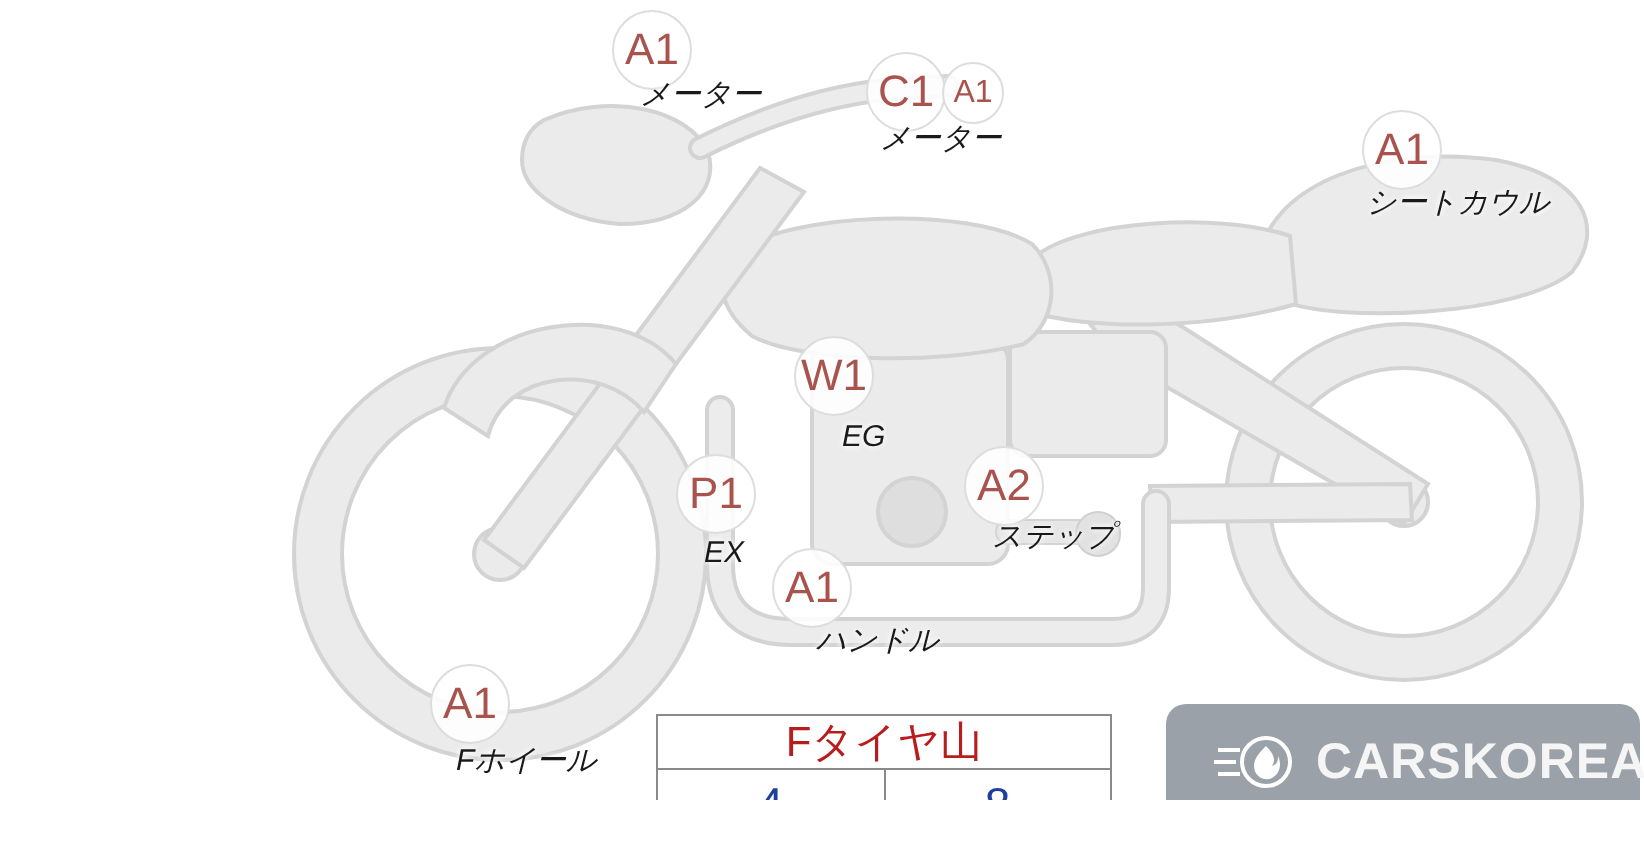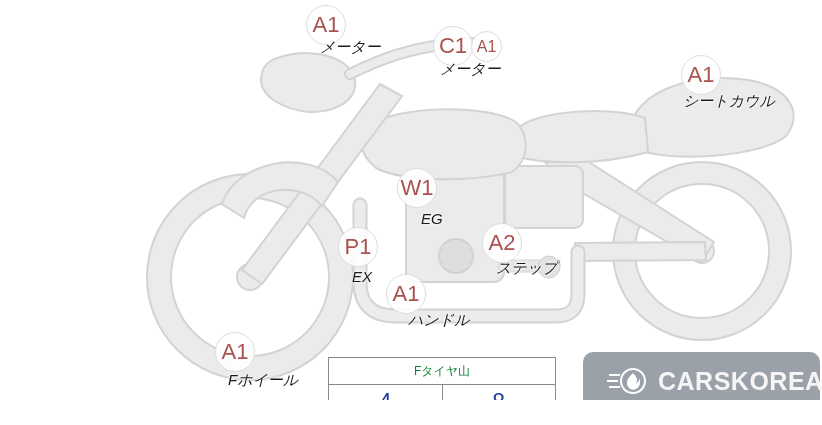--- a/index.html
+++ b/index.html
@@ -33,21 +33,21 @@
   .tire-table{
     position:absolute;left:328px;top:357px;width:228px;
     border:1px solid var(--table-border);background:#fff;z-index:4;
   }
   .tt-row{display:flex;}
   .tt-cell{
     flex:1;display:flex;align-items:center;justify-content:center;
     border-left:1px solid var(--table-border);
   }
   .tt-cell:first-child{border-left:none;}
-  .tt-head .tt-cell{height:26px;font-size:12px;color:#15803d;}
+  .tt-head .tt-cell{height:26px;font-size:21px;color:#b91c1c;}
   .tt-vals .tt-cell{
     height:35px;border-top:1px solid var(--table-border);
     font-size:23px;color:var(--tire-value);
   }
   .watermark{
     position:absolute;left:583px;top:352px;width:237px;height:58px;
     background:var(--watermark-bg);border-radius:10px;z-index:4;
     display:flex;align-items:center;padding-left:24px;gap:9px;
   }
   .wm-text{

